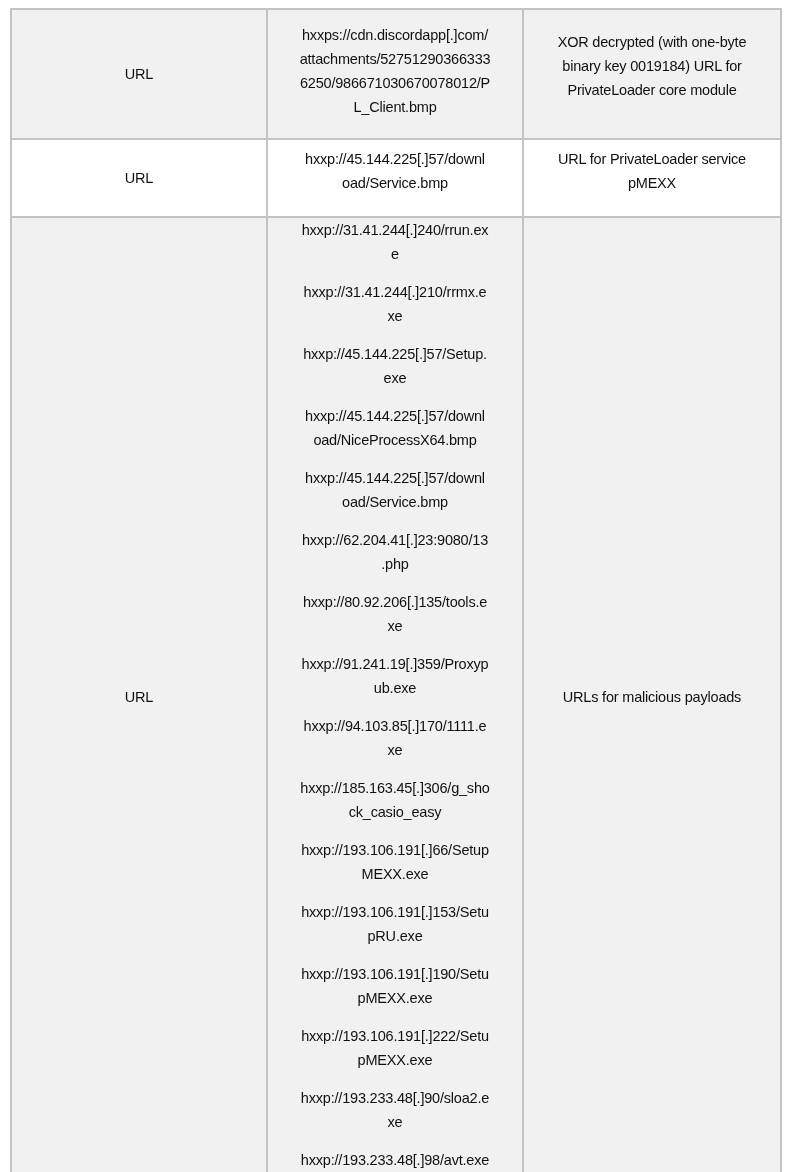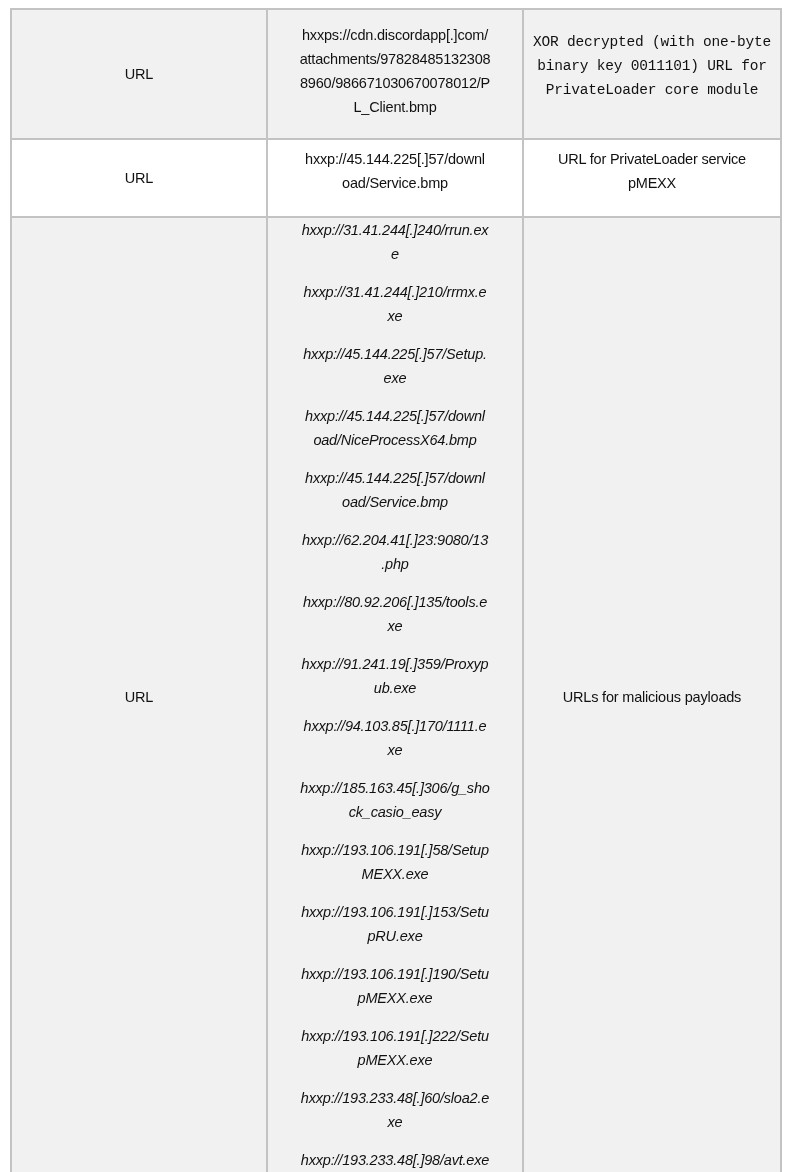--- a/index.html
+++ b/index.html
@@ -9,50 +9,50 @@
                table-layout: fixed; }
   .ioc-table td { border: 2px solid #c3c3c3; text-align: center; vertical-align: middle;
                   font-size: 14.5px; line-height: 24px; padding: 0 4px; letter-spacing: -0.2px; }
   .ioc-table td.top { vertical-align: top; }
   .shaded td { background: #f1f1f1; }
   .plain td { background: #ffffff; }
   col.c1 { width: 256px; }
   col.c2 { width: 256px; }
   col.c3 { width: 258px; }
   .line { display: block; white-space: nowrap; }
-  .url-item { display: block; margin-bottom: 14px; font-style: italic; }
+  .url-item { display: block; margin-bottom: 14px; }
   .url-item:last-child { margin-bottom: 4px; }
   .row1 td { height: 110px; }
   .row1 .cell-val { padding-top: 6px; padding-bottom: 12px; }
   .row2 td { height: 62px; }
   .row2 .cell-val, .row2 .cell-desc { padding-bottom: 14px; }
   .row3 .cell-val { padding-top: 0px; }
-  .row1 .cell-desc { padding-bottom: 16px; font-family: Liberation Mono, monospace; }
+  .row1 .cell-desc { padding-bottom: 16px; }
 </style>
 </head>
 <body>
 
 <table class="ioc-table">
   <colgroup>
       <col class="c1">
       <col class="c2">
       <col class="c3">
     </colgroup>
   <tbody>
     <tr class="row1 shaded">
       <td class="cell-type">URL</td>
       <td class="cell-val">
         <span class="line">hxxps://cdn.discordapp[.]com/</span>
-        <span class="line">attachments/97828485132308</span>
-        <span class="line">8960/986671030670078012/P</span>
+        <span class="line">attachments/52751290366333</span>
+        <span class="line">6250/986671030670078012/P</span>
         <span class="line">L_Client.bmp</span>
       </td>
       <td class="cell-desc">
         <span class="line">XOR decrypted (with one-byte</span>
-        <span class="line">binary key 0011101) URL for</span>
+        <span class="line">binary key 0019184) URL for</span>
         <span class="line">PrivateLoader core module</span>
       </td>
     </tr>
     <tr class="row2 plain">
       <td class="cell-type">URL</td>
       <td class="cell-val">
         <span class="line">hxxp://45.144.225[.]57/downl</span>
         <span class="line">oad/Service.bmp</span>
       </td>
       <td class="cell-desc">
@@ -97,37 +97,37 @@
           </span>
         <span class="url-item">
             <span class="line">hxxp://94.103.85[.]170/1111.e</span>
             <span class="line">xe</span>
           </span>
         <span class="url-item">
             <span class="line">hxxp://185.163.45[.]306/g_sho</span>
             <span class="line">ck_casio_easy</span>
           </span>
         <span class="url-item">
-            <span class="line">hxxp://193.106.191[.]58/Setup</span>
+            <span class="line">hxxp://193.106.191[.]66/Setup</span>
             <span class="line">MEXX.exe</span>
           </span>
         <span class="url-item">
             <span class="line">hxxp://193.106.191[.]153/Setu</span>
             <span class="line">pRU.exe</span>
           </span>
         <span class="url-item">
             <span class="line">hxxp://193.106.191[.]190/Setu</span>
             <span class="line">pMEXX.exe</span>
           </span>
         <span class="url-item">
             <span class="line">hxxp://193.106.191[.]222/Setu</span>
             <span class="line">pMEXX.exe</span>
           </span>
         <span class="url-item">
-            <span class="line">hxxp://193.233.48[.]60/sloa2.e</span>
+            <span class="line">hxxp://193.233.48[.]90/sloa2.e</span>
             <span class="line">xe</span>
           </span>
         <span class="url-item">
             <span class="line">hxxp://193.233.48[.]98/avt.exe</span>
           </span>
       </td>
       <td class="cell-desc">URLs for malicious payloads</td>
     </tr>
   </tbody>
 </table>

